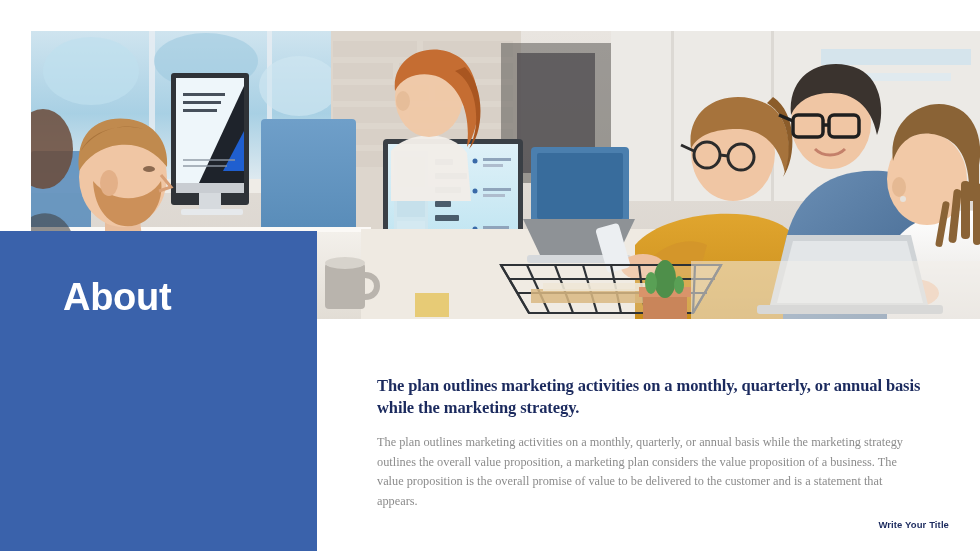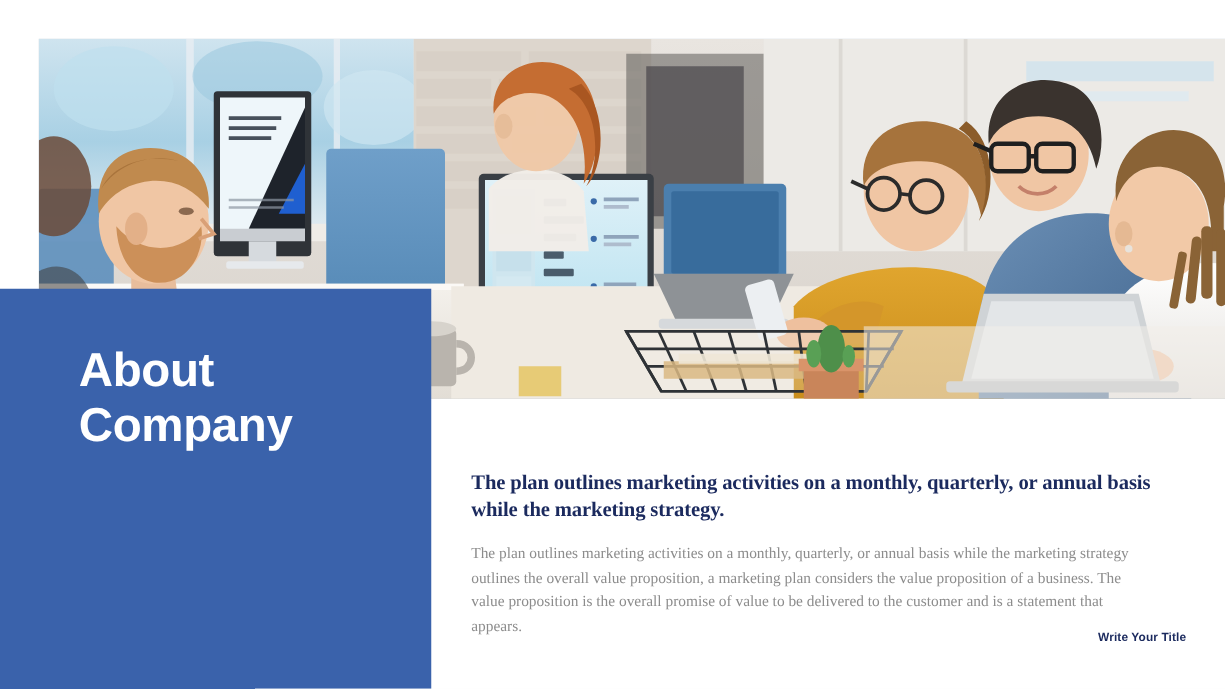--- a/index.html
+++ b/index.html
@@ -23,21 +23,21 @@
     width:949px; height:288px;
     overflow:hidden;
     background:#cfd8dd;
   }
   .photo svg { display:block; width:100%; height:100%; }
 
   
   .blue-panel {
     position:absolute;
     left:0; top:231px;
-    width:345px; height:320px;
+    width:317px; height:320px;
     background:#3a62ab;
   }
   .panel-title {
     position:absolute;
     left:63px; top:44px;
     width:250px;
     color:#ffffff;
     font-size:38px;
     line-height:44px;
     font-weight:700;
@@ -62,21 +62,21 @@
   .content-body {
     color:#8c8c8c;
     font-size:12.3px;
     line-height:19.5px;
     font-weight:400;
   }
 
   
   .footer-title {
     position:absolute;
-    right:31px; bottom:35px;
+    right:31px; bottom:21px;
     color:#1b2a5e;
     font-size:9.5px;
     font-weight:700;
     letter-spacing:0.1px;
   }
 </style>
 </head>
 <body>
 
 <div class="slide">
@@ -351,21 +351,20 @@
 
       <rect x="384" y="262" width="34" height="24" fill="#e6c86a" opacity=".9"></rect>
 
       <rect x="660" y="230" width="289" height="58" fill="#f2efe9" opacity=".55"></rect>
     </svg>
   </div>
 
   <div class="blue-panel">
     <div class="panel-title">
       <span>About</span><br>
-      <span>Company</span>
     </div>
 
   </div>
 
   <div class="content">
     <div class="content-heading">The plan outlines marketing activities on a monthly, quarterly, or annual basis while the marketing strategy.</div>
     <div class="content-body">The plan outlines marketing activities on a monthly, quarterly, or annual basis while the marketing strategy outlines the overall value proposition, a marketing plan considers the value proposition of a business. The value proposition is the overall promise of value to be delivered to the customer and is a statement that appears.</div>
   </div>
 
   <div class="footer-title">Write Your Title</div>

